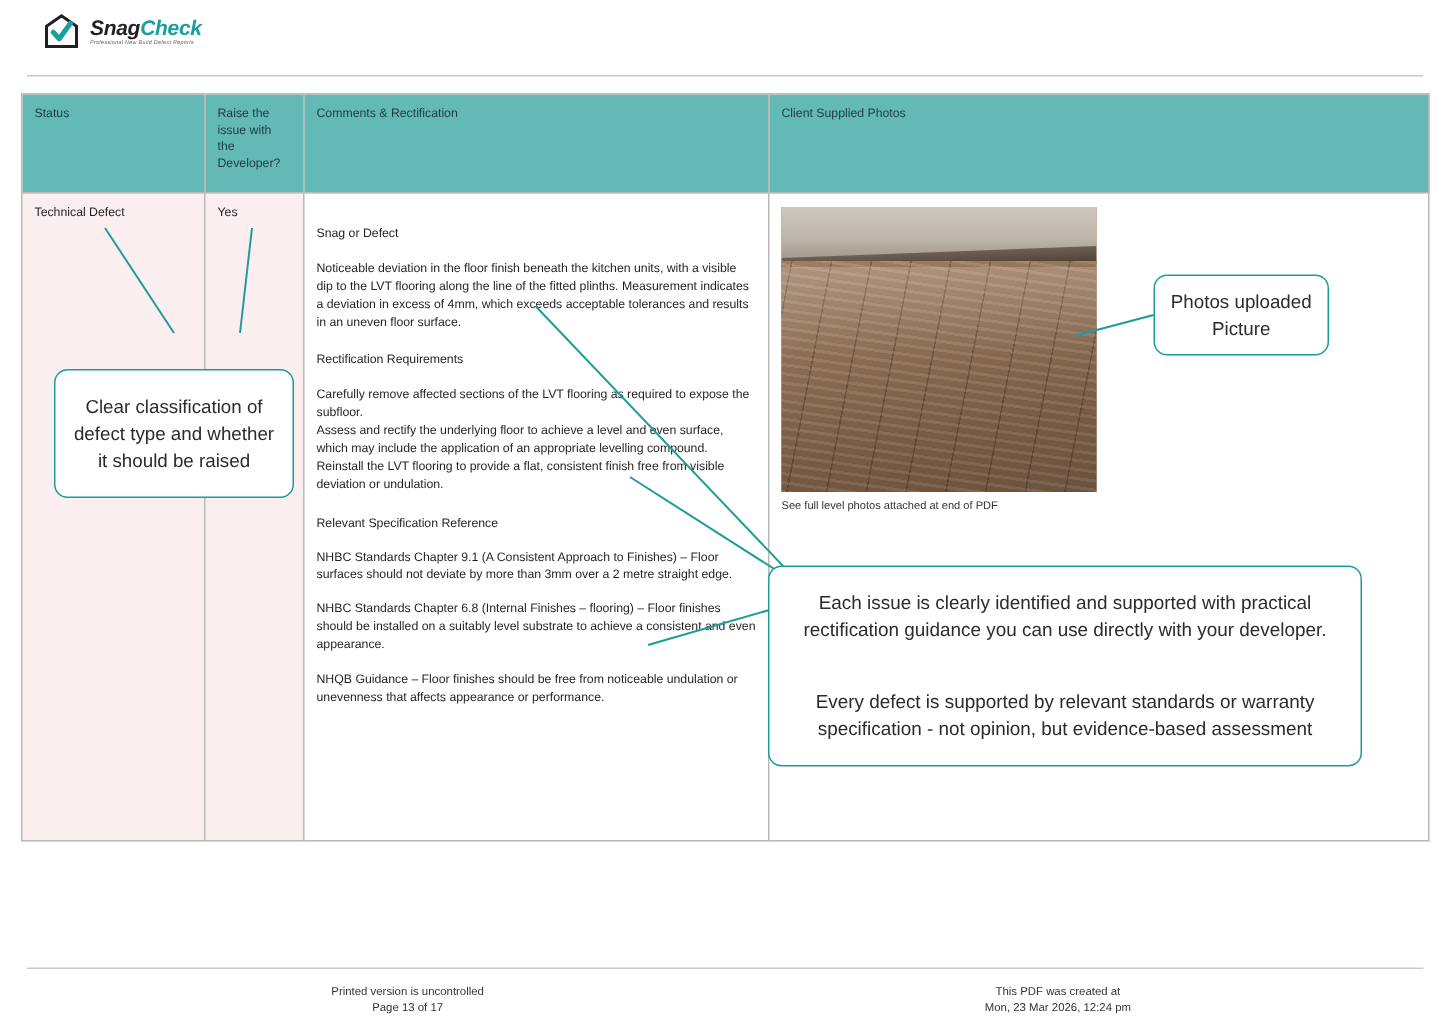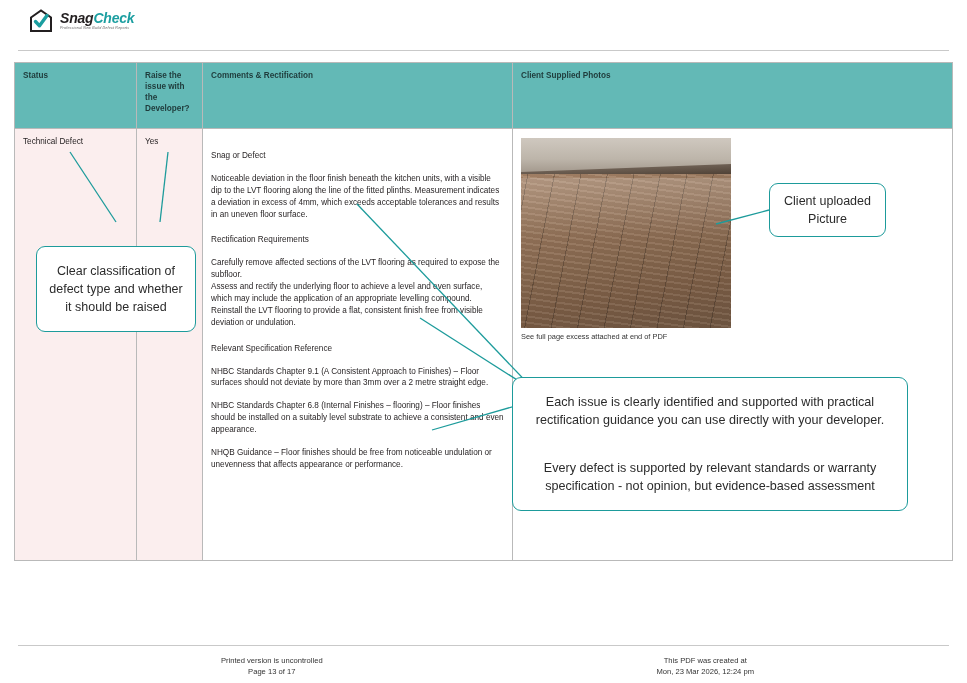--- a/index.html
+++ b/index.html
@@ -66,21 +66,21 @@
   }
   .table th, .table td {
     border: 1px solid #b9b9b9;
     vertical-align: top;
     padding: 7px 8px;
   }
   thead th {
     background: #63b9b6;
     color: #1f3b3b;
     font-size: 8.2px;
-    font-weight: bold;
+    font-weight: normal;
     text-align: left;
     height: 66px;
     vertical-align: top;
     line-height: 1.35;
   }
   .col-status { width: 122px; }
   .col-raise { width: 66px; }
   .col-comments { width: 310px; }
   .col-photos { width: 440px; }
 
@@ -254,37 +254,37 @@
           <p class="comment-block">NHBC Standards Chapter 6.8 (Internal Finishes – flooring) – Floor finishes should be installed on a suitably level substrate to achieve a consistent and even appearance.</p>
           <p class="comment-block">NHQB Guidance – Floor finishes should be free from noticeable undulation or unevenness that affects appearance or performance.</p>
         </td>
         <td class="cell-photos">
           <div class="photo">
             <div class="wall"></div>
             <div class="skirt"></div>
             <div class="floor"></div>
             <div class="sheen"></div>
           </div>
-          <div class="photo-caption">See full page excess attached at end of PDF</div>
+          <div class="photo-caption">See full level photos attached at end of PDF</div>
         </td>
       </tr>
     </tbody>
   </table>
 
   <svg class="anno-svg" viewBox="0 0 967 683">
     <line x1="116" y1="222" x2="70" y2="152" stroke="#1d9b9b" stroke-width="1.3"></line>
     <line x1="160" y1="222" x2="168" y2="152" stroke="#1d9b9b" stroke-width="1.3"></line>
     <line x1="769" y1="210" x2="716" y2="224" stroke="#1d9b9b" stroke-width="1.3"></line>
     <line x1="536" y1="392" x2="357" y2="204" stroke="#1d9b9b" stroke-width="1.3"></line>
     <line x1="536" y1="400" x2="432" y2="430" stroke="#1d9b9b" stroke-width="1.3"></line>
     <line x1="536" y1="392" x2="420" y2="318" stroke="#1d9b9b" stroke-width="1.3"></line>
   </svg>
 
   <div class="callout" id="callout-classification">Clear classification of defect type and whether it should be raised</div>
-  <div class="callout" id="callout-picture">Client uploaded Picture</div>
+  <div class="callout" id="callout-picture">Photos uploaded Picture</div>
   <div class="callout" id="callout-detail">
     <div>
       <p class="para">Each issue is clearly identified and supported with practical rectification guidance you can use directly with your developer.</p>
       <p class="para">Every defect is supported by relevant standards or warranty specification - not opinion, but evidence-based assessment</p>
     </div>
   </div>
 
   <div class="footer-rule"></div>
   <div class="footer">
     <div class="footer-left">

